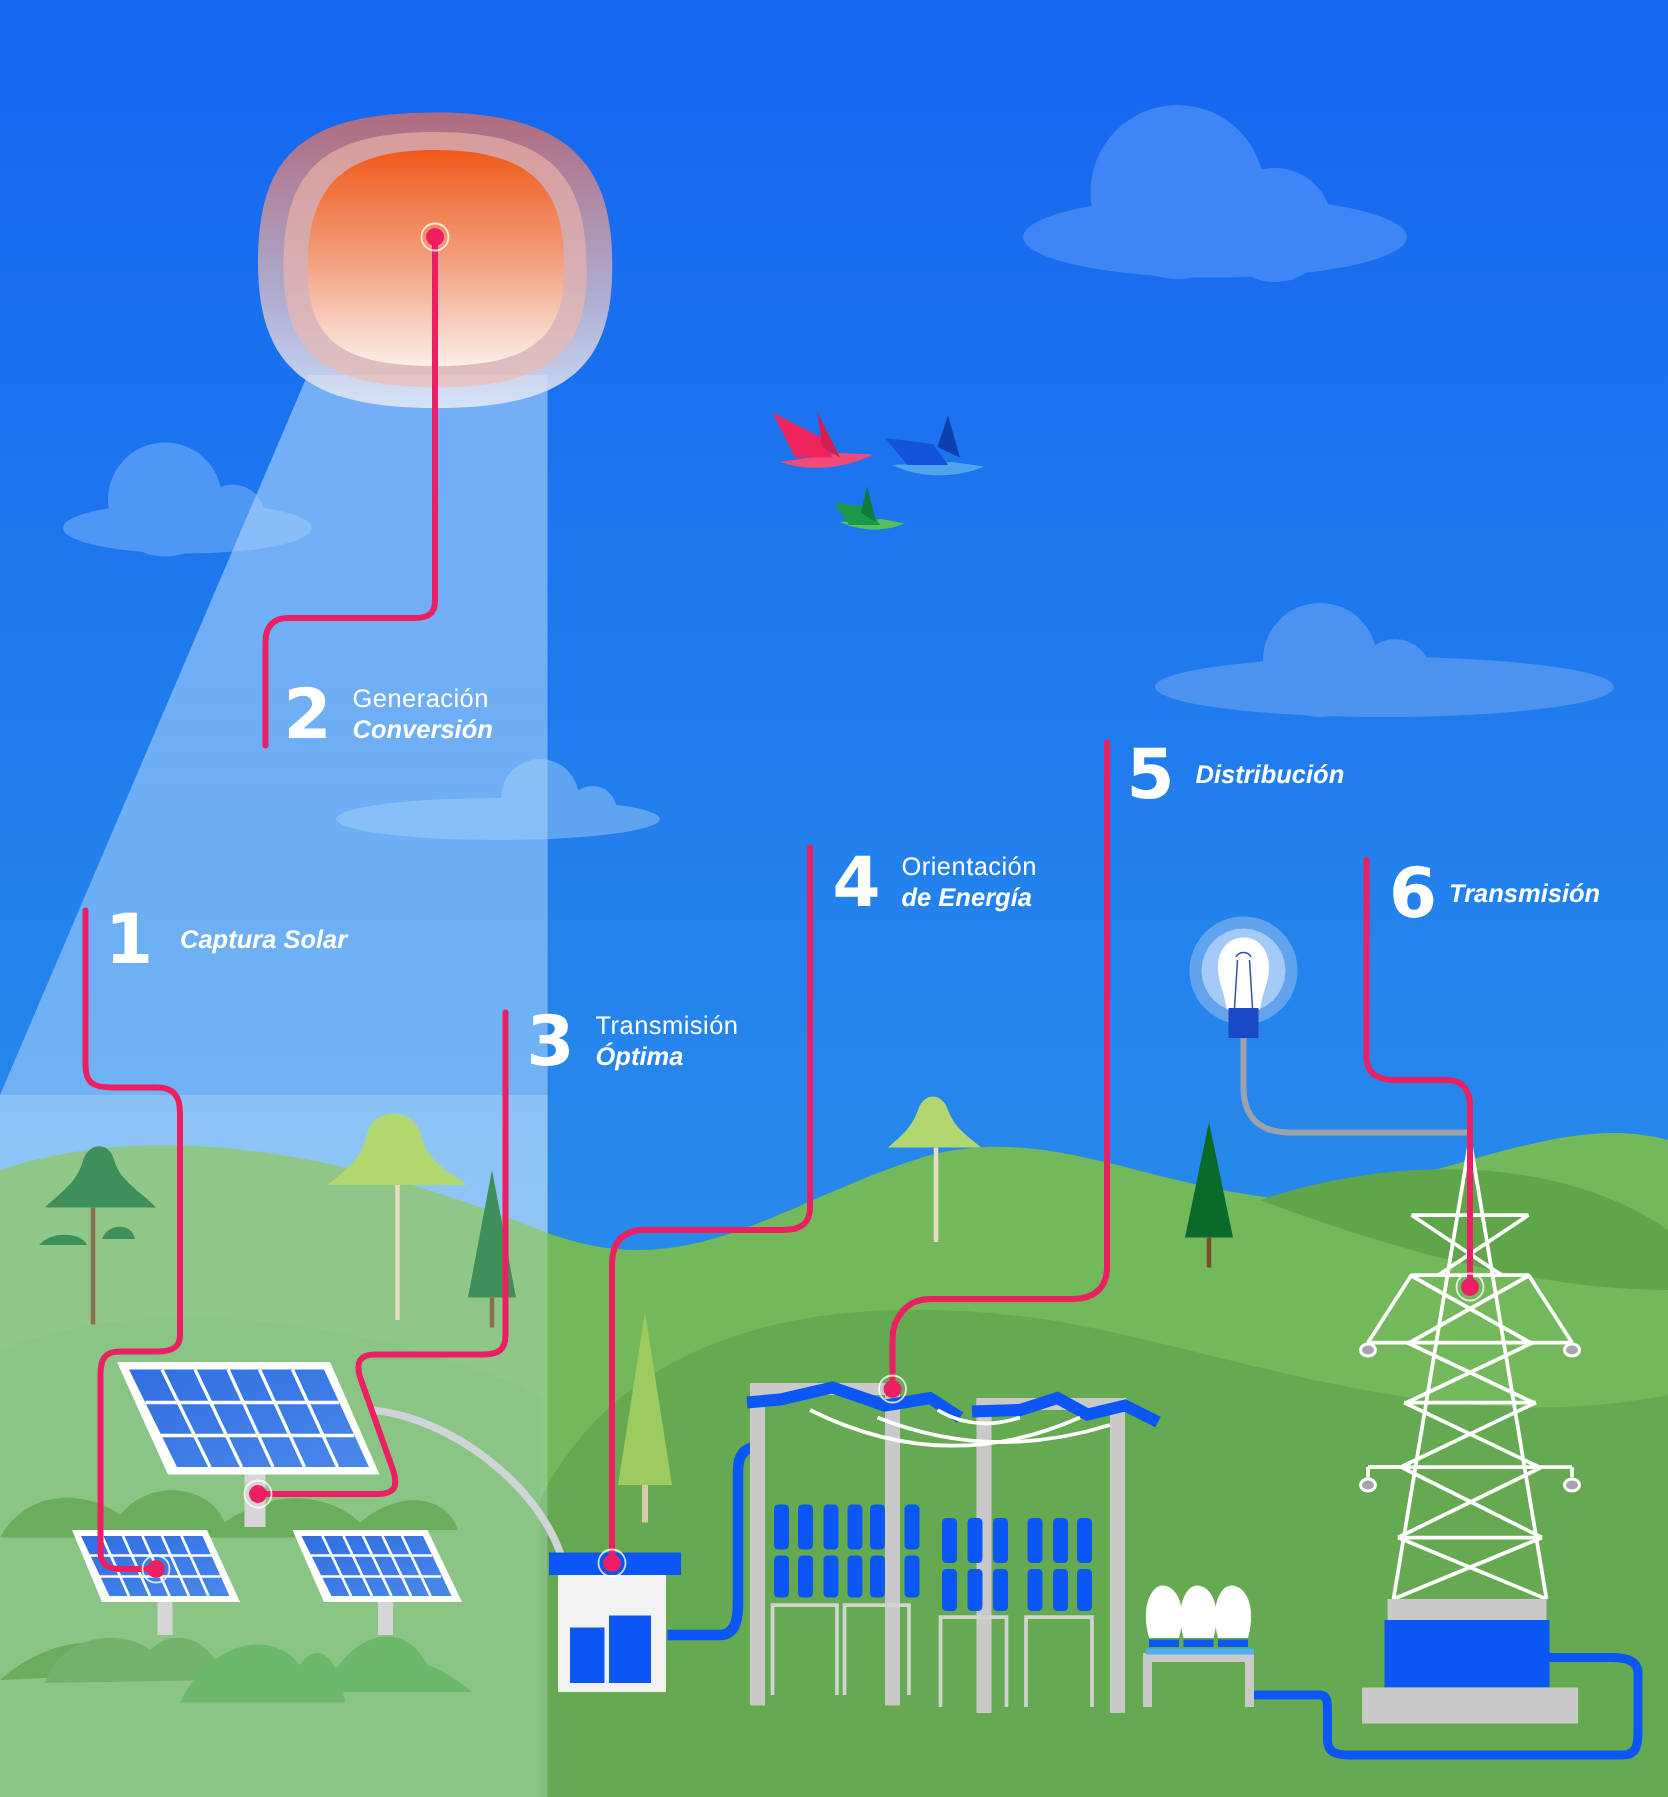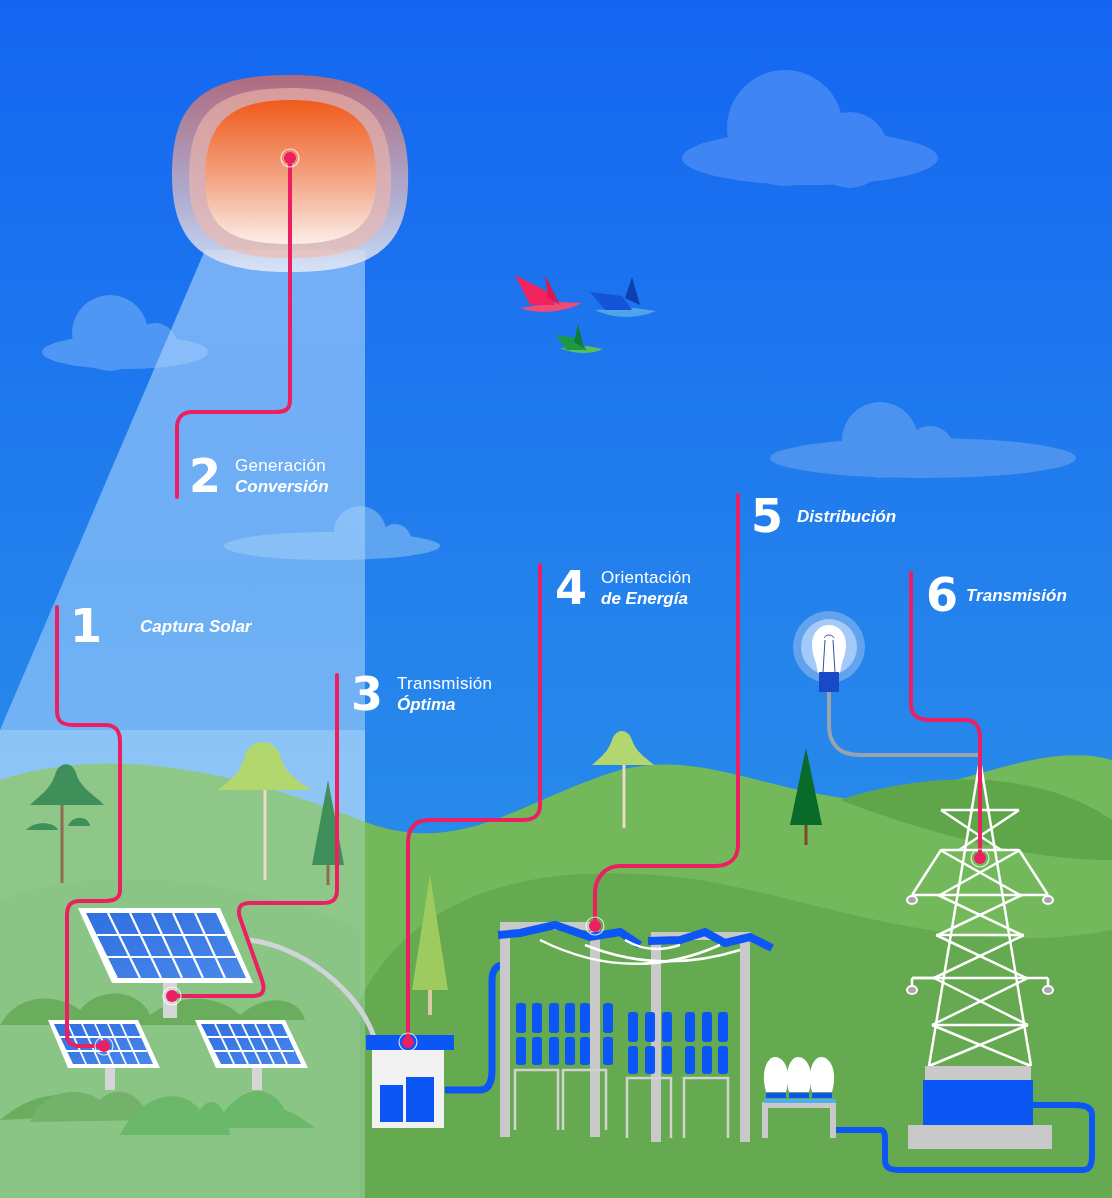--- a/index.html
+++ b/index.html
@@ -342,21 +342,21 @@
     <g>
         <circle cx="980" cy="858" r="9" fill="none" stroke="#ffffff" stroke-width="1.2" opacity="0.8"></circle>
         <circle cx="980" cy="858" r="6" fill="#ec1f62"></circle>
       </g>
   </g>
 </svg>
 
 <div class="step" style="left:70px; top:603px;">
   <span class="num">1</span>
   <span class="lbl">
-    <span class="l2" style="margin-left:24px;">Captura Solar</span>
+    <span class="l2" style="margin-left:4px;">Captura Solar</span>
   </span>
 </div>
 
 <div class="step" style="left:189px; top:453px;">
   <span class="num">2</span>
   <span class="lbl">
     <span class="l1">Generación</span>
     <span class="l2">Conversión</span>
   </span>
 </div>

